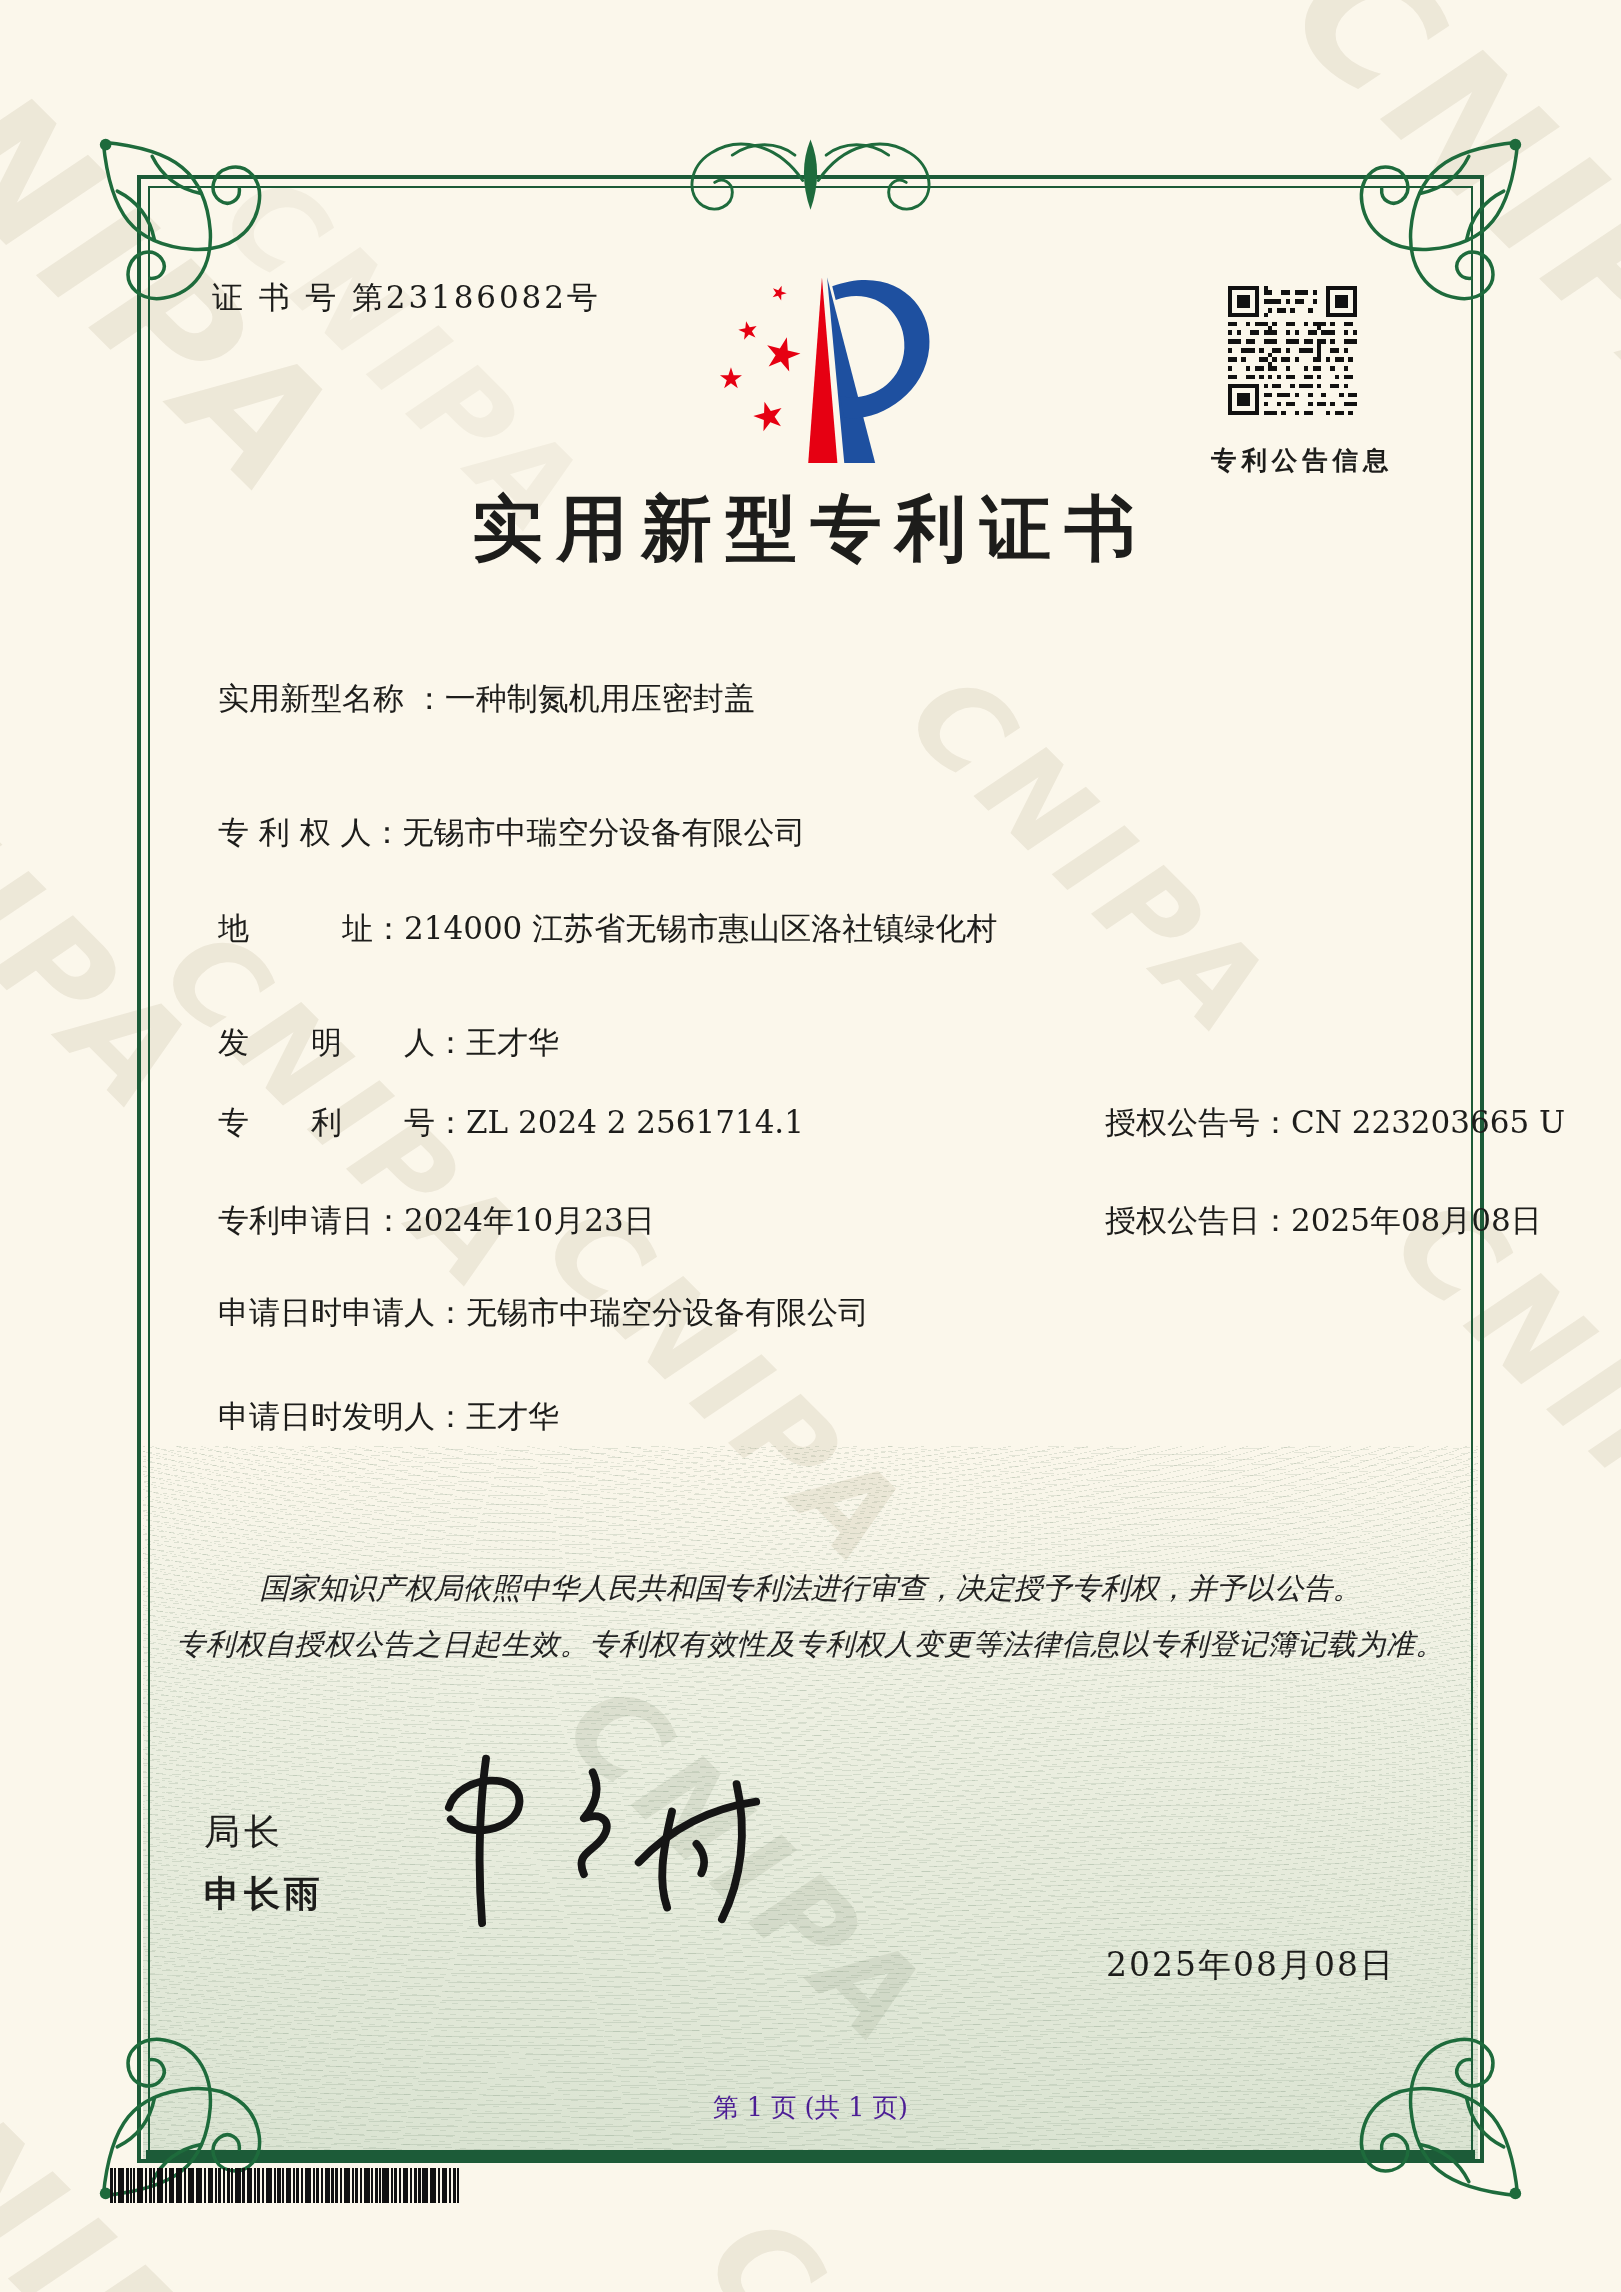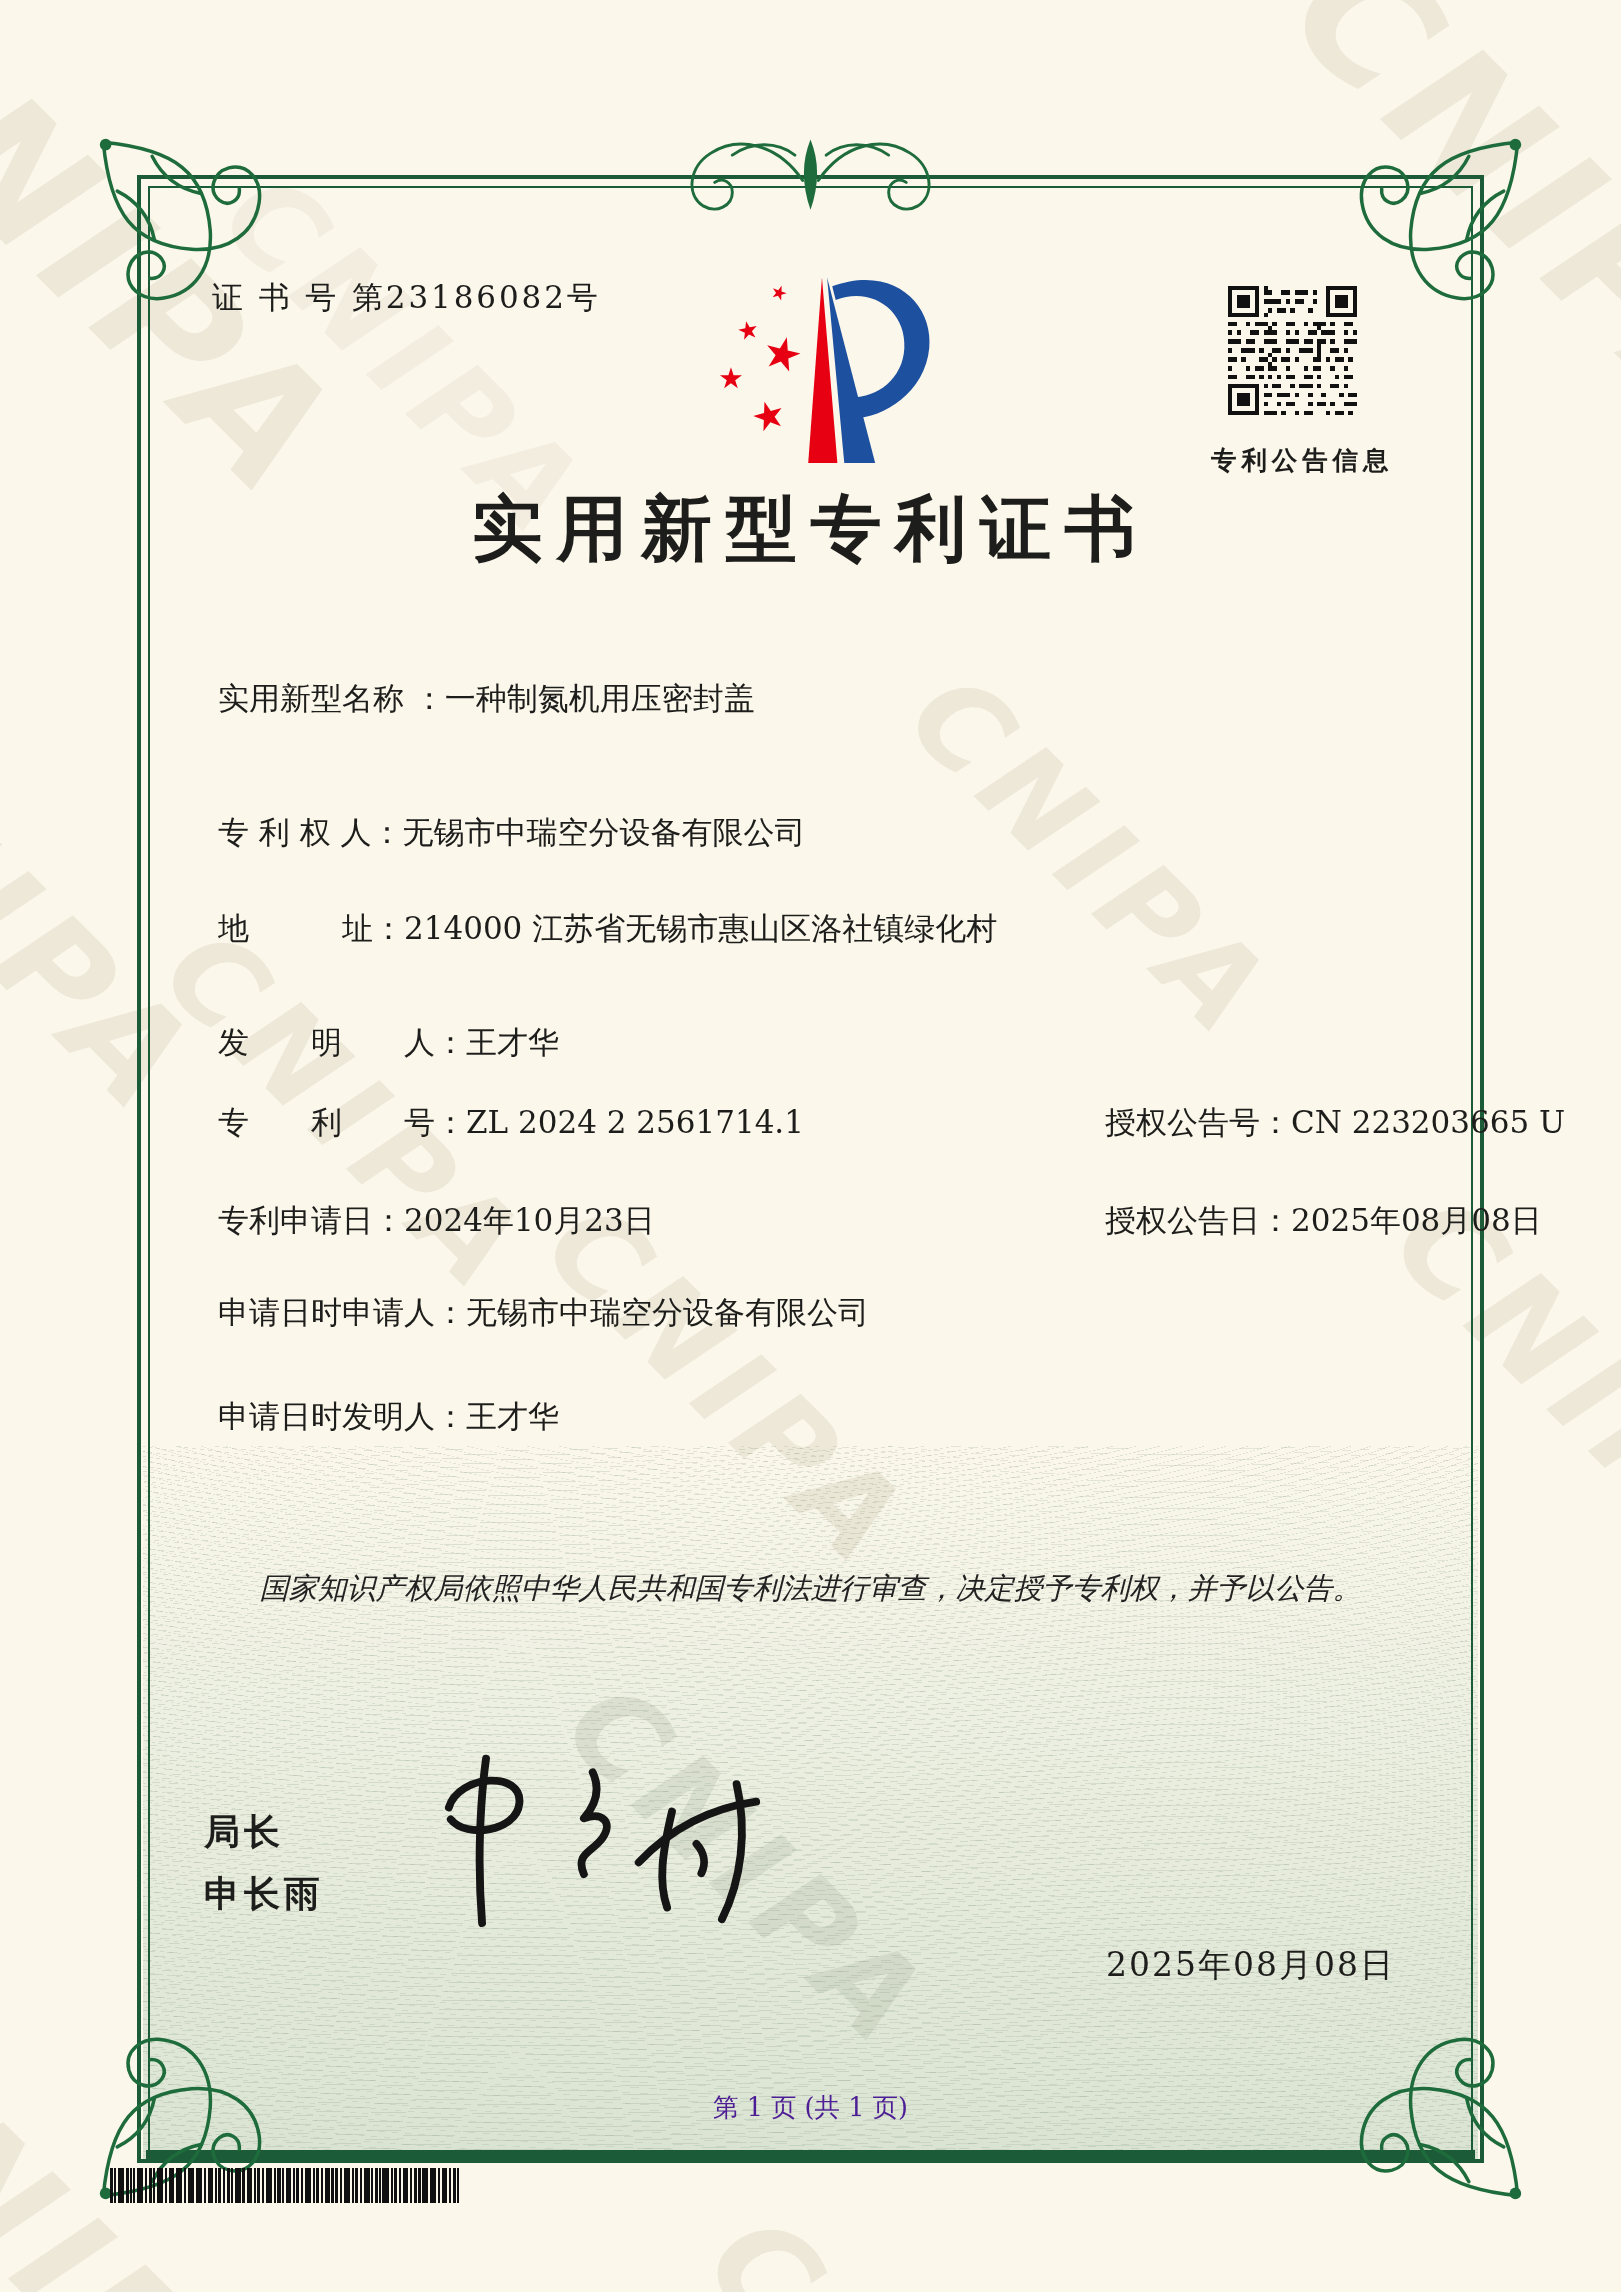--- a/index.html
+++ b/index.html
@@ -49,21 +49,21 @@
 
   .row{position:absolute;left:218px;font-size:31px;white-space:nowrap;}
   .row .lbl{display:inline-block;}
   .pair2{position:absolute;left:887px;top:0;}
   .r1{top:678px;}.r2{top:812px;}.r3{top:908px;}.r4{top:1022px;}
   .r5{top:1102px;}.r6{top:1200px;}.r7{top:1292px;}.r8{top:1396px;}
 
   .statement{position:absolute;left:147px;right:147px;top:1560px;text-align:center;font-size:29px;line-height:56px;color:#222;font-style:italic;}
   .statement .line2{letter-spacing:0.5px;font-size:29px;}
 
-  .sig-role{position:absolute;left:204px;top:1808px;font-family:"DejaVu Sans",sans-serif;font-weight:700;font-size:36px;letter-spacing:3.9px;}
+  .sig-role{position:absolute;left:204px;top:1808px;font-family:"DejaVu Sans",sans-serif;font-weight:400;font-size:36px;letter-spacing:3.9px;}
   .sig-name{position:absolute;left:204px;top:1870px;font-family:"DejaVu Sans",sans-serif;font-weight:700;font-size:36px;letter-spacing:3.9px;}
   .sig-svg{position:absolute;left:392px;top:1743px;}
   .issue-date{position:absolute;left:1106px;top:1943px;font-size:33px;letter-spacing:2px;}
   .page-footer{position:absolute;left:0;width:100%;top:2090px;text-align:center;font-size:25.5px;color:#4c1d95;}
 
   .barcode{position:absolute;left:110px;top:2168px;width:351px;height:35px;z-index:6;background:
     repeating-linear-gradient(90deg,#101010 0 2px,rgba(0,0,0,0) 2px 3.9px),
     repeating-linear-gradient(90deg,#101010 0 2.9px,rgba(0,0,0,0) 2.9px 9.8px),
     repeating-linear-gradient(90deg,rgba(0,0,0,0) 0 4.9px,#101010 4.9px 5.9px,rgba(0,0,0,0) 5.9px 12.7px);}
 </style>
@@ -226,20 +226,21 @@
     </div>
     <div class="row r7">
       <span class="lbl">申请日时申请人：</span><span>无锡市中瑞空分设备有限公司</span>
     </div>
     <div class="row r8">
       <span class="lbl">申请日时发明人：</span><span>王才华</span>
     </div>
 
     <div class="statement">
       <div class="line1">国家知识产权局依照中华人民共和国专利法进行审查，决定授予专利权，并予以公告。</div>
+      <div class="line2">专利权自授权公告之日起生效。专利权有效性及专利权人变更等法律信息以专利登记簿记载为准。</div>
     </div>
 
     <div class="sig-role">局长</div>
     <div class="sig-name">申长雨</div>
     <svg class="sig-svg" width="421" height="186" viewBox="0 0 430 190">
       <g stroke="#151515" stroke-width="8" fill="none" stroke-linecap="round" stroke-linejoin="round">
         <path d="M96,16 C90,60 87,122 92,184"></path>
         <path d="M58,66 C68,32 134,28 130,62 C127,90 76,98 60,78"></path>
         <path d="M205,30 C213,47 209,62 196,77 C215,70 226,81 215,97 C204,112 187,113 196,134"></path>
         <path d="M252,122 C288,84 330,66 372,60"></path>

